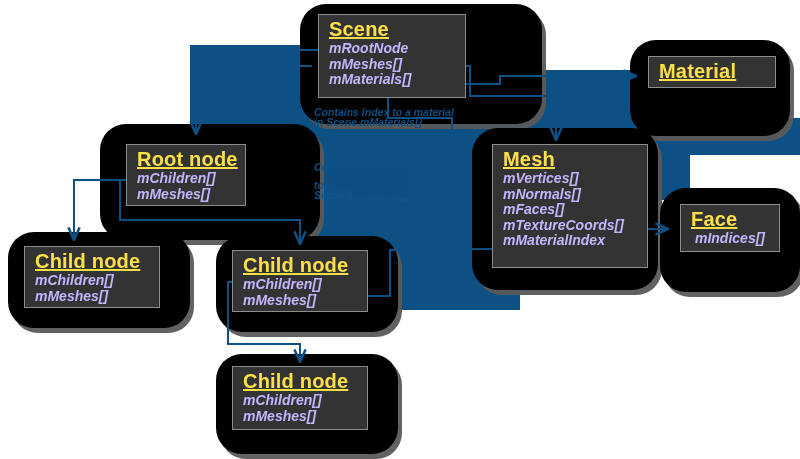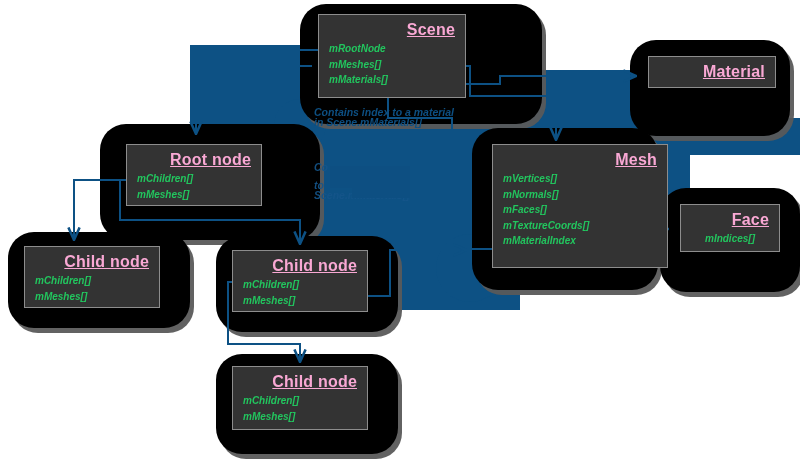--- a/index.html
+++ b/index.html
@@ -16,26 +16,26 @@
   #boxes{z-index:4;}
   #notes{z-index:5;}
 
   
   .panel{position:absolute;background:#000000;border-radius:26px;
          box-shadow:4px 5px 0 0 rgba(90,90,90,0.95);}
 
   
   .nodebox{position:absolute;background:#333333;border:1px solid #8d8d8d;
            box-sizing:border-box;padding:5px 10px 7px 10px;}
-  .nodebox .title{color:#f9a8d4;font-weight:bold;font-size:16px;
-                  text-align:right;text-decoration:underline;
+  .nodebox .title{color:#fde047;font-weight:bold;font-size:20px;
+                  text-align:left;text-decoration:underline;
                   line-height:19px;letter-spacing:.2px;white-space:nowrap;}
   .nodebox .members{margin-top:2px;}
-  .nodebox .m{color:#22c55e;font-weight:bold;font-style:italic;
-              font-size:10px;line-height:15.5px;white-space:nowrap;}
+  .nodebox .m{color:#c4b5fd;font-weight:bold;font-style:italic;
+              font-size:14px;line-height:15.5px;white-space:nowrap;}
   .nodebox.center .m{text-align:center;}
 
   
   .note{position:absolute;color:#0d4f82;font-weight:bold;font-style:italic;
         font-size:10.5px;line-height:11.5px;white-space:nowrap;}
   .note.ghost{color:#15558a;opacity:.92;}
   .ghostmask{position:absolute;background:#0d4f82;}
 </style>
 </head>
 <body>
@@ -106,29 +106,29 @@
         <div class="m">mRootNode</div>
         <div class="m">mMeshes[]</div>
         <div class="m">mMaterials[]</div>
       </div>
     </div>
 
     <div class="nodebox center" style="left:648px;top:56px;width:128px;height:32px;">
       <div class="title">Material</div>
     </div>
 
-    <div class="nodebox" style="left:126px;top:144px;width:136px;height:62px;">
+    <div class="nodebox" style="left:126px;top:144px;width:120px;height:62px;">
       <div class="title">Root node</div>
       <div class="members">
         <div class="m">mChildren[]</div>
         <div class="m">mMeshes[]</div>
       </div>
     </div>
 
-    <div class="nodebox" style="left:492px;top:144px;width:176px;height:124px;">
+    <div class="nodebox" style="left:492px;top:144px;width:156px;height:124px;">
       <div class="title">Mesh</div>
       <div class="members">
         <div class="m">mVertices[]</div>
         <div class="m">mNormals[]</div>
         <div class="m">mFaces[]</div>
         <div class="m">mTextureCoords[]</div>
         <div class="m">mMaterialIndex</div>
       </div>
     </div>
 

